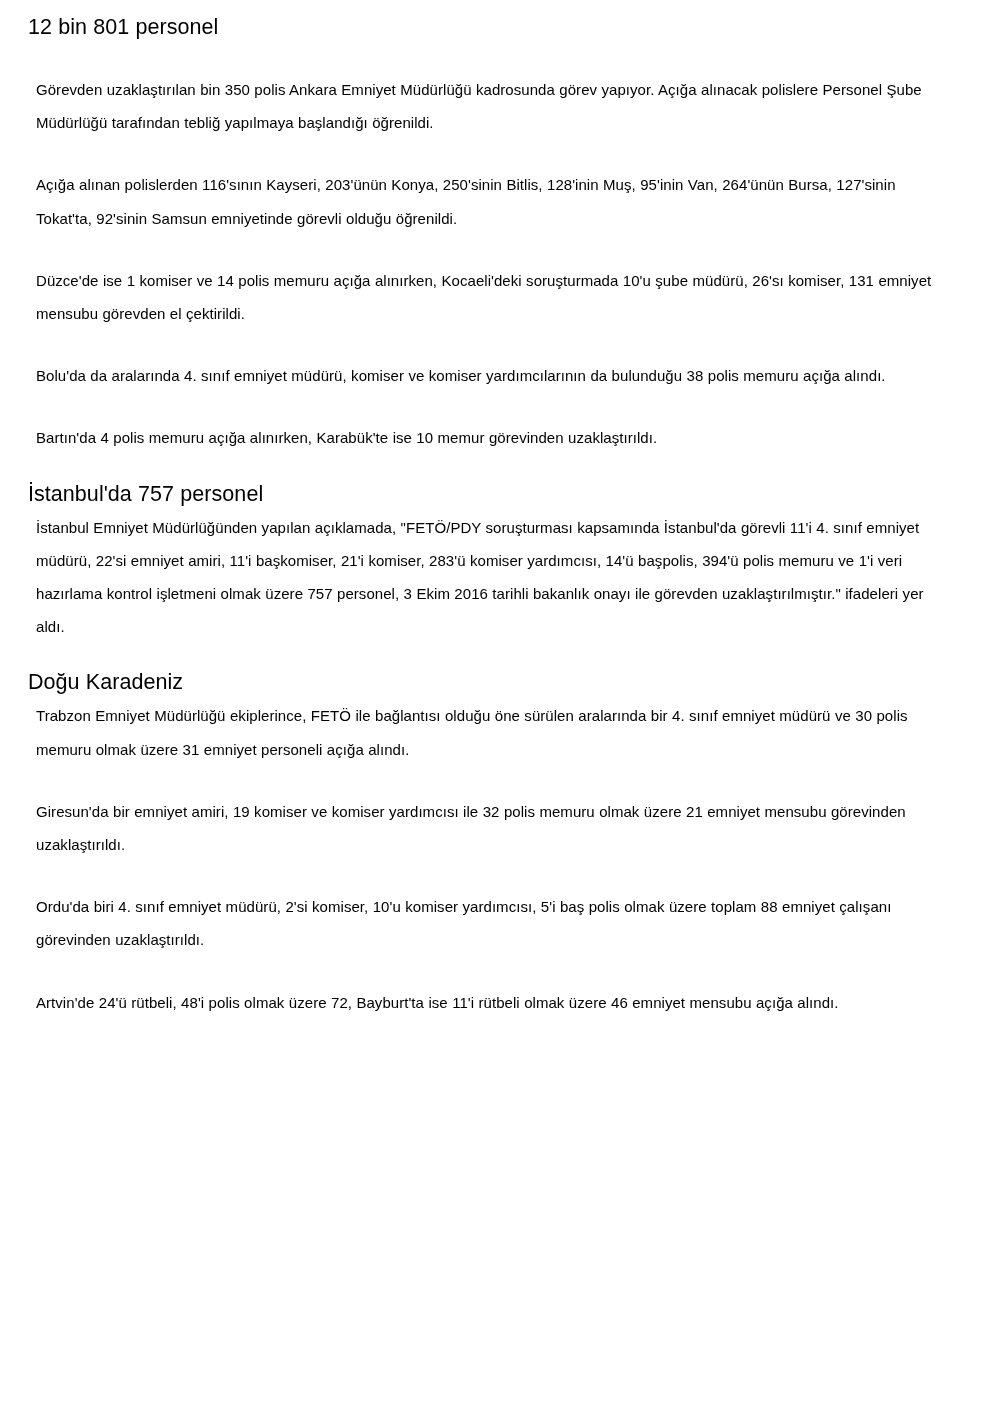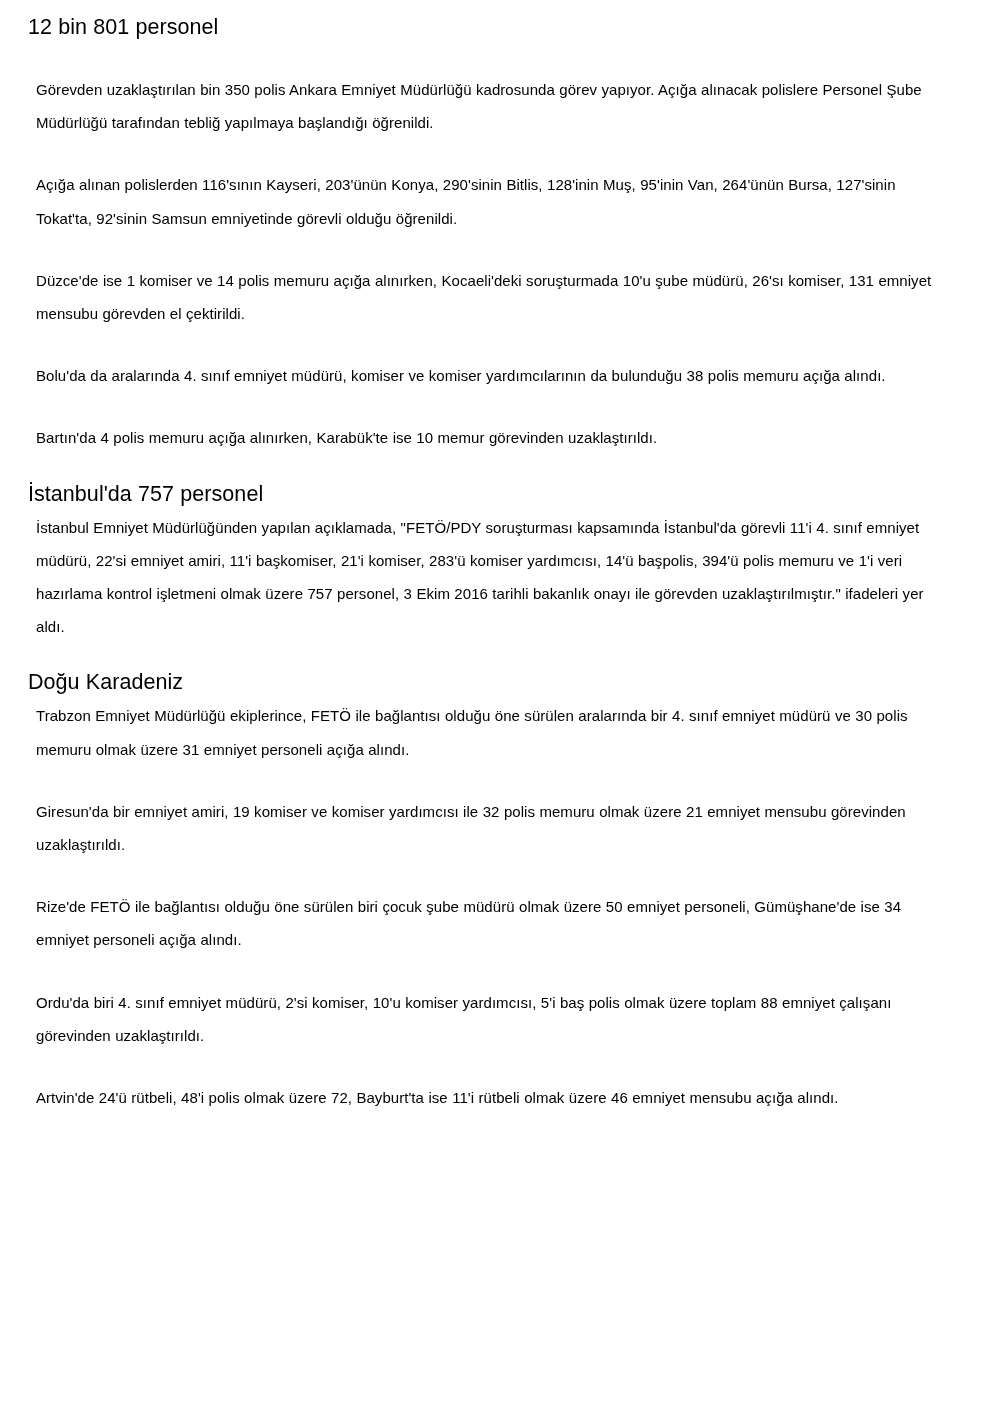--- a/index.html
+++ b/index.html
@@ -53,39 +53,38 @@
 </head>
 <body>
 
 <div class="page">
   <article class="article">
 
     <p class="heading gap-none">12 bin 801 personel</p>
 
     <p class="para gap-para">Görevden uzaklaştırılan bin 350 polis Ankara Emniyet Müdürlüğü kadrosunda görev yapıyor. Açığa alınacak polislere Personel Şube Müdürlüğü tarafından tebliğ yapılmaya başlandığı öğrenildi.</p>
 
-    <p class="para gap-para">Açığa alınan polislerden 116'sının Kayseri, 203'ünün Konya, 290'sinin Bitlis, 128'inin Muş, 95'inin Van, 264'ünün Bursa, 127'sinin Tokat'ta, 92'sinin Samsun emniyetinde görevli olduğu öğrenildi.</p>
+    <p class="para gap-para">Açığa alınan polislerden 116'sının Kayseri, 203'ünün Konya, 250'sinin Bitlis, 128'inin Muş, 95'inin Van, 264'ünün Bursa, 127'sinin Tokat'ta, 92'sinin Samsun emniyetinde görevli olduğu öğrenildi.</p>
 
     <p class="para gap-para">Düzce'de ise 1 komiser ve 14 polis memuru açığa alınırken, Kocaeli'deki soruşturmada 10'u şube müdürü, 26'sı komiser, 131 emniyet mensubu görevden el çektirildi.</p>
 
     <p class="para gap-para">Bolu'da da aralarında 4. sınıf emniyet müdürü, komiser ve komiser yardımcılarının da bulunduğu 38 polis memuru açığa alındı.</p>
 
     <p class="para gap-para">Bartın'da 4 polis memuru açığa alınırken, Karabük'te ise 10 memur görevinden uzaklaştırıldı.</p>
 
 
     <p class="heading gap-section">İstanbul'da 757 personel</p>
 
     <p class="para gap-none">İstanbul Emniyet Müdürlüğünden yapılan açıklamada, "FETÖ/PDY soruşturması kapsamında İstanbul'da görevli 11'i 4. sınıf emniyet müdürü, 22'si emniyet amiri, 11'i başkomiser, 21'i komiser, 283'ü komiser yardımcısı, 14'ü başpolis, 394'ü polis memuru ve 1'i veri hazırlama kontrol işletmeni olmak üzere 757 personel, 3 Ekim 2016 tarihli bakanlık onayı ile görevden uzaklaştırılmıştır." ifadeleri yer aldı.</p>
 
     <p class="heading gap-section">Doğu Karadeniz</p>
 
     <p class="para gap-none">Trabzon Emniyet Müdürlüğü ekiplerince, FETÖ ile bağlantısı olduğu öne sürülen aralarında bir 4. sınıf emniyet müdürü ve 30 polis memuru olmak üzere 31 emniyet personeli açığa alındı.</p>
 
     <p class="para gap-para">Giresun'da bir emniyet amiri, 19 komiser ve komiser yardımcısı ile 32 polis memuru olmak üzere 21 emniyet mensubu görevinden uzaklaştırıldı.</p>
 
-    <p class="para gap-para">Rize'de FETÖ ile bağlantısı olduğu öne sürülen biri çocuk şube müdürü olmak üzere 50 emniyet personeli, Gümüşhane'de ise 34 emniyet personeli açığa alındı.</p>
 
     <p class="para gap-para">Ordu'da biri 4. sınıf emniyet müdürü, 2'si komiser, 10'u komiser yardımcısı, 5'i baş polis olmak üzere toplam 88 emniyet çalışanı görevinden uzaklaştırıldı.</p>
 
     <p class="para gap-para">Artvin'de 24'ü rütbeli, 48'i polis olmak üzere 72, Bayburt'ta ise 11'i rütbeli olmak üzere 46 emniyet mensubu açığa alındı.</p>
 
   </article>
 </div>
 
 </body></html>

